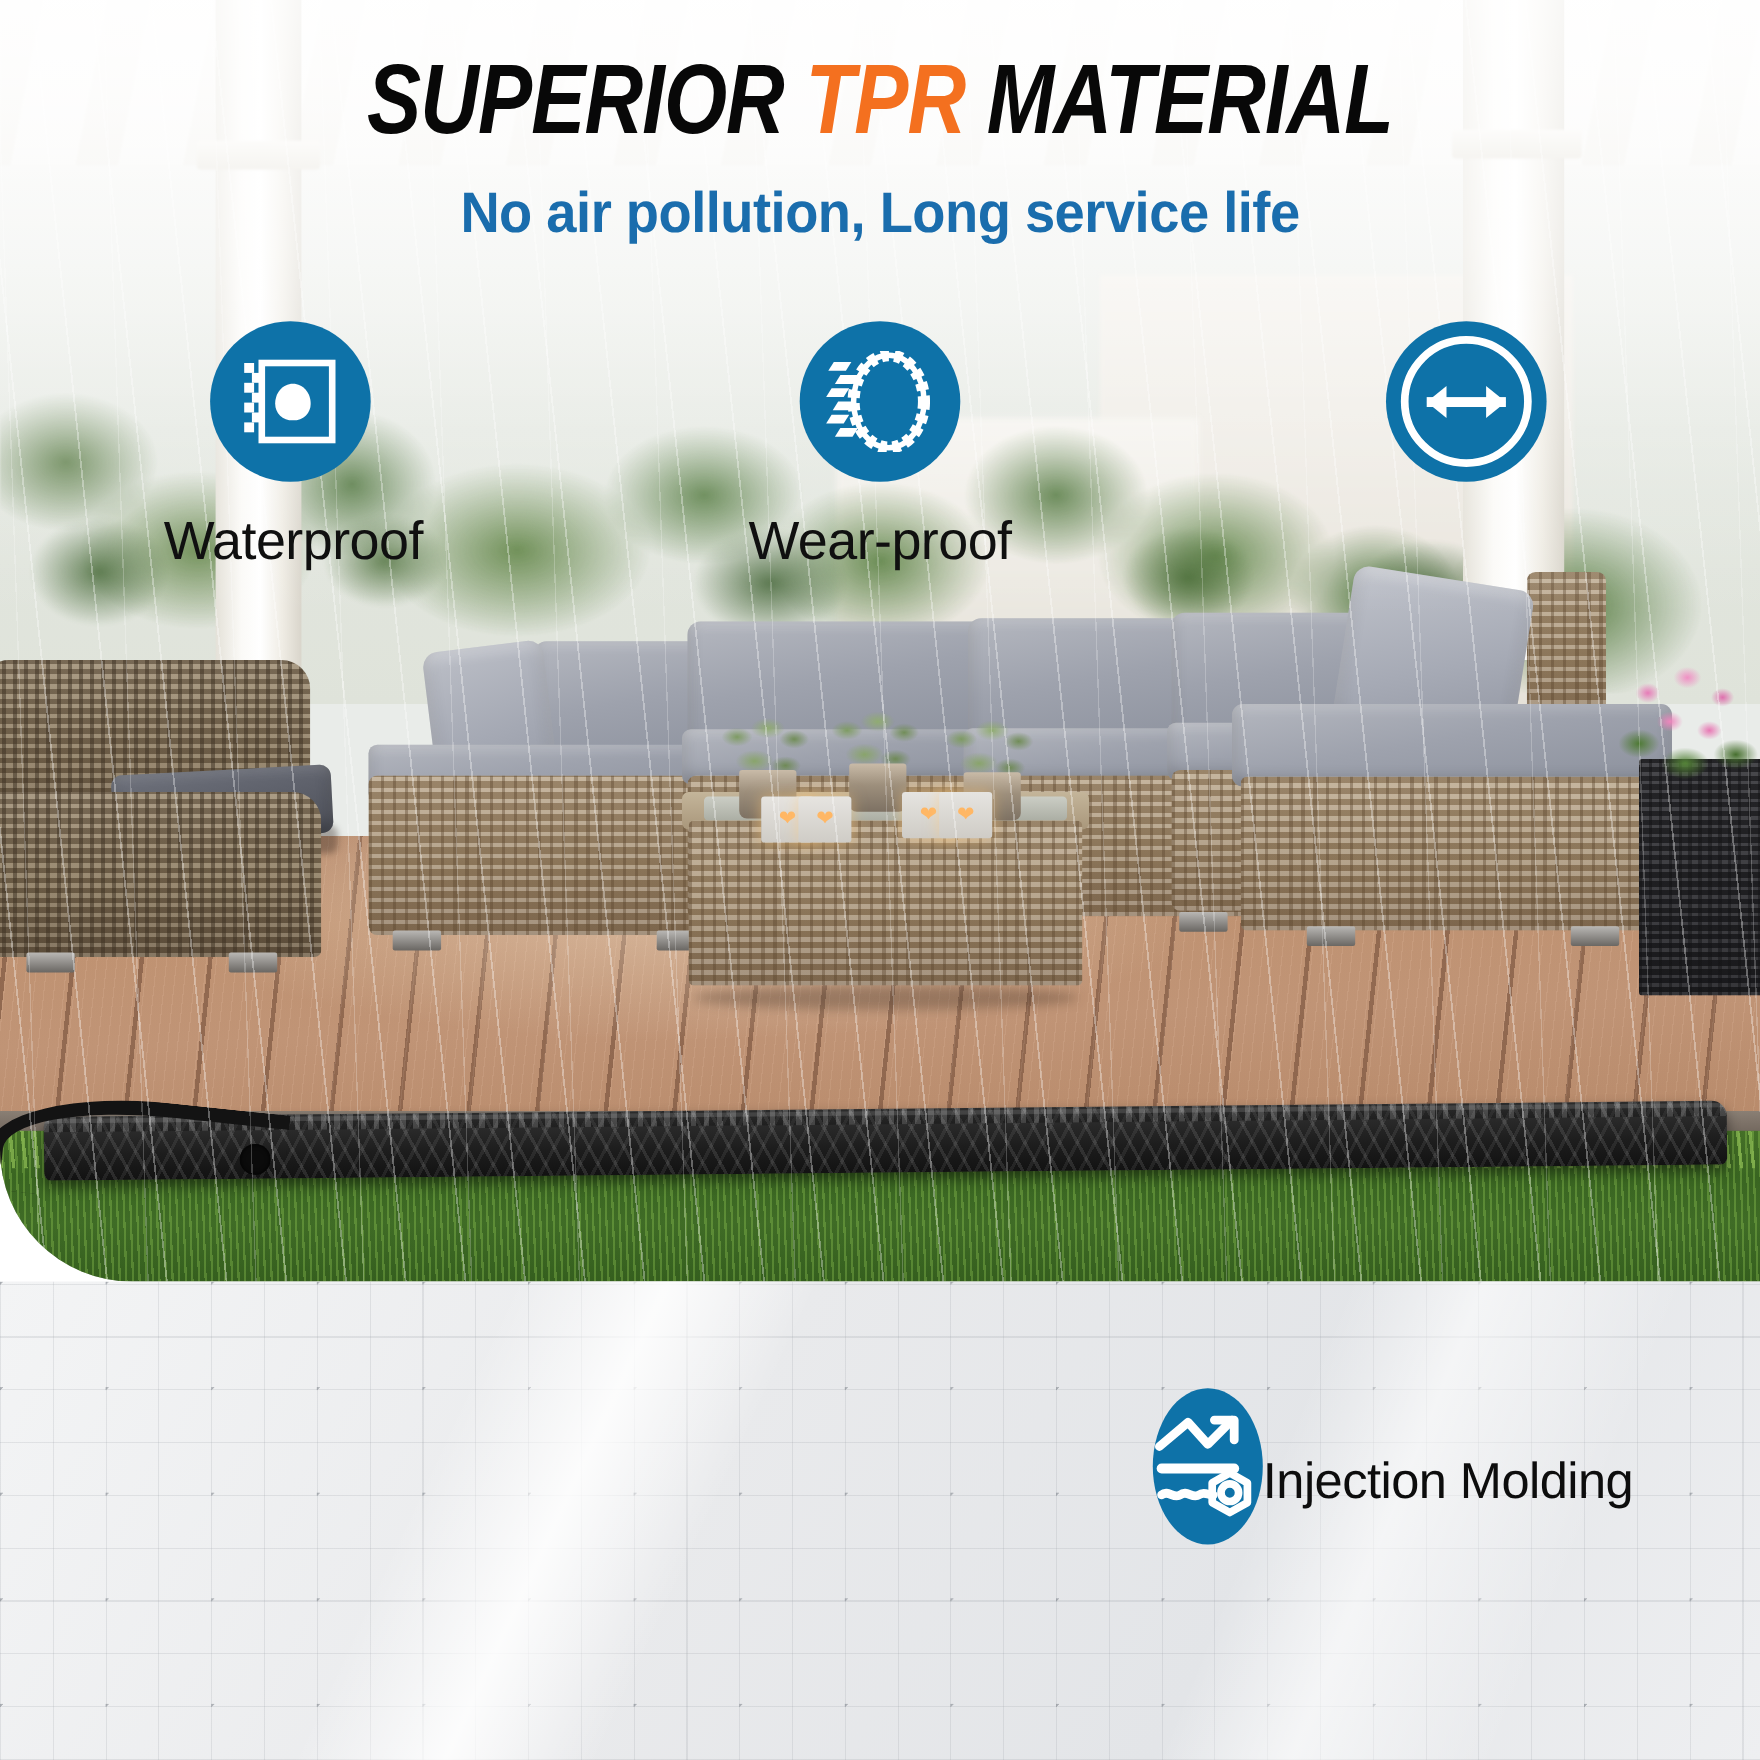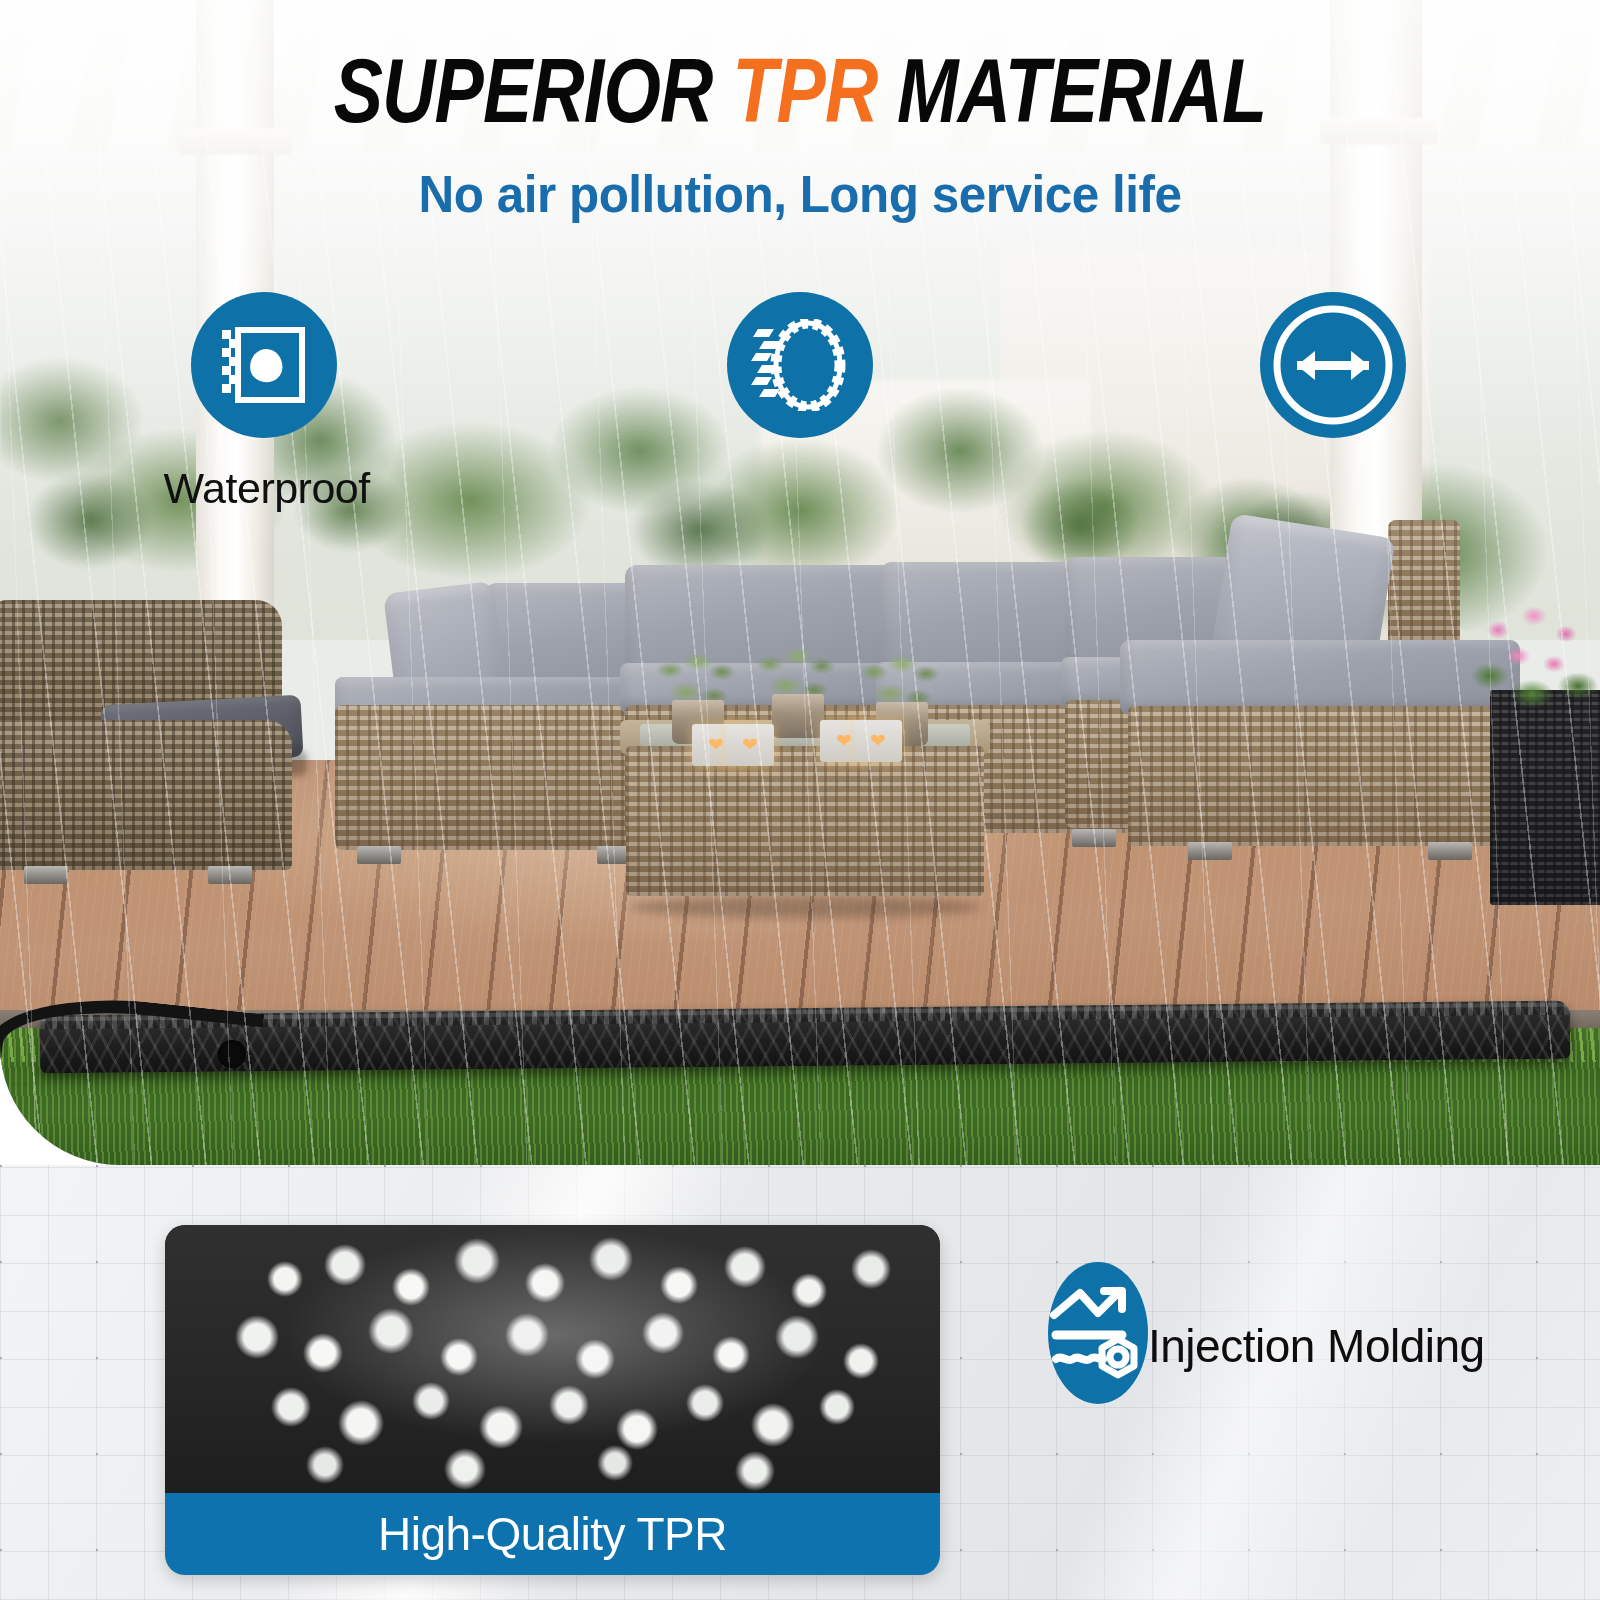--- a/index.html
+++ b/index.html
@@ -329,21 +329,21 @@
     position:absolute;left:0;top:292px;width:1600px;height:250px;z-index:30;
     display:flex; align-items:flex-start;
   }
   .feature{ flex:1 1 0; display:flex; flex-direction:column; align-items:center; }
   .f-circle{
     width:146px;height:146px;border-radius:50%;
     background:#0E72A8;
     display:flex;align-items:center;justify-content:center;
   }
   .f-label{
-    margin-top:26px;font-size:43px;color:#101010;font-weight:normal;
+    margin-top:26px;font-size:49px;color:#101010;font-weight:normal;
     white-space:nowrap; letter-spacing:-.5px;
   }
   .feature:nth-child(1) .f-circle{ margin-left:-6px; }
   .feature:nth-child(4) .f-circle{ margin-left:4px; }
 
   
   .bottom{
     position:absolute;left:0;top:1165px;width:1600px;height:435px;
     background:linear-gradient(120deg,#f3f4f5 0%,#e9eaec 40%,#e3e5e8 70%,#eeeff1 100%);
     overflow:hidden;
@@ -617,20 +617,21 @@
           <g fill="#fff">
             <path d="M8 10 h16 l-5 8 H3z"></path>
             <path d="M14 22 h16 l-5 8 H9z"></path>
             <path d="M6 34 h16 l-5 8 H1z"></path>
             <path d="M12 46 h16 l-5 8 H7z"></path>
             <path d="M6 58 h16 l-5 8 H1z"></path>
             <path d="M14 70 h16 l-5 8 H9z"></path>
           </g>
         </svg>
       </div>
+      <div class="f-label">Wear-proof</div>
     </div>
 
 
     <div class="feature">
       <div class="f-circle">
         <svg width="132" height="132" viewBox="0 0 132 132" aria-hidden="true">
           <circle cx="66" cy="66" r="56" fill="none" stroke="#fff" stroke-width="7"></circle>
           <g fill="#fff">
             <rect x="30" y="62" width="72" height="9"></rect>
             <path d="M30 66.5 L48 52 L48 81z"></path>
@@ -646,27 +647,20 @@
     <path d="M0 34 L1600 34 L1600 0 L0 0z" fill="#ffffff" opacity="0"></path>
   </svg>
 
   <div class="bottom">
     <div class="grid-dots"></div>
     <div class="grid-plus"></div>
     <div class="bottom-sheen"></div>
     <div class="bottom-sheen2"></div>
   </div>
 
-  <div class="tpr-card">
-    <div class="pellets">
-      <div class="pellets-mass"></div>
-      <div class="pellets-glow"></div>
-    </div>
-    <div class="tpr-caption">High-Quality TPR</div>
-  </div>
 
   <div class="mold-block">
     <div class="mold-circle">
       <svg width="100" height="96" viewBox="0 0 100 96" fill="none" stroke="#fff" stroke-width="8" stroke-linecap="round" stroke-linejoin="round" aria-hidden="true">
         <path d="M6 30 L32 8 L50 28 L72 6"></path>
         <path d="M56 6 L74 6 L74 24" stroke-width="8"></path>
         <path d="M8 50 L74 50" stroke-width="9"></path>
         <path d="M8 74 c6 -5 11 4 17 0 c6 -5 11 4 17 0 c5 -4 9 1 13 0"></path>
         <path d="M70 54 L86 63 L86 81 L70 90 L54 81 L54 63z" stroke-width="7"></path>
         <circle cx="70" cy="72" r="8" stroke-width="7"></circle>

